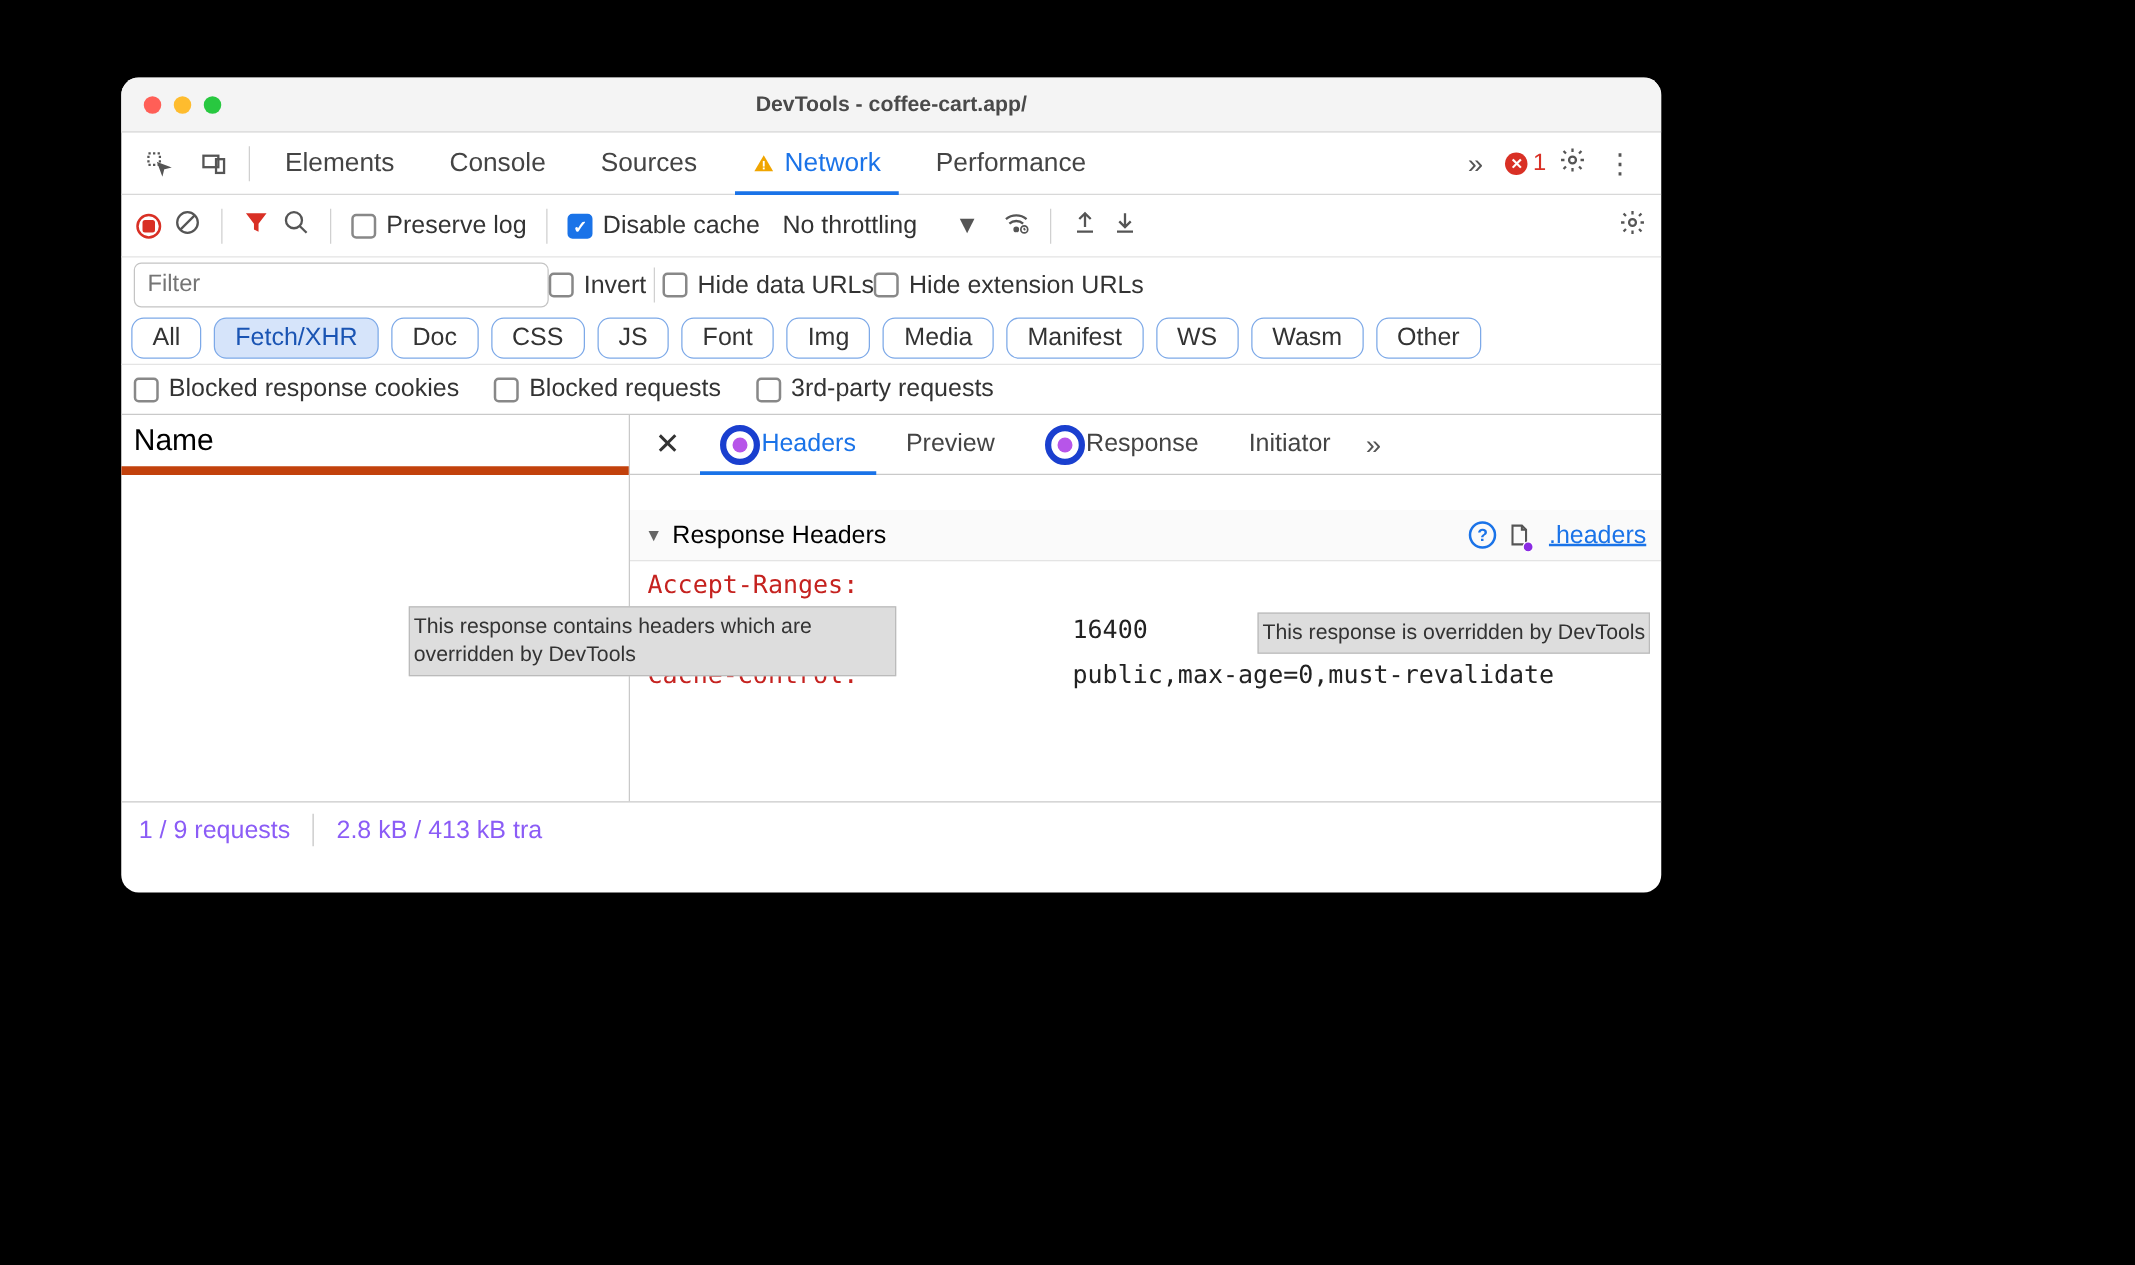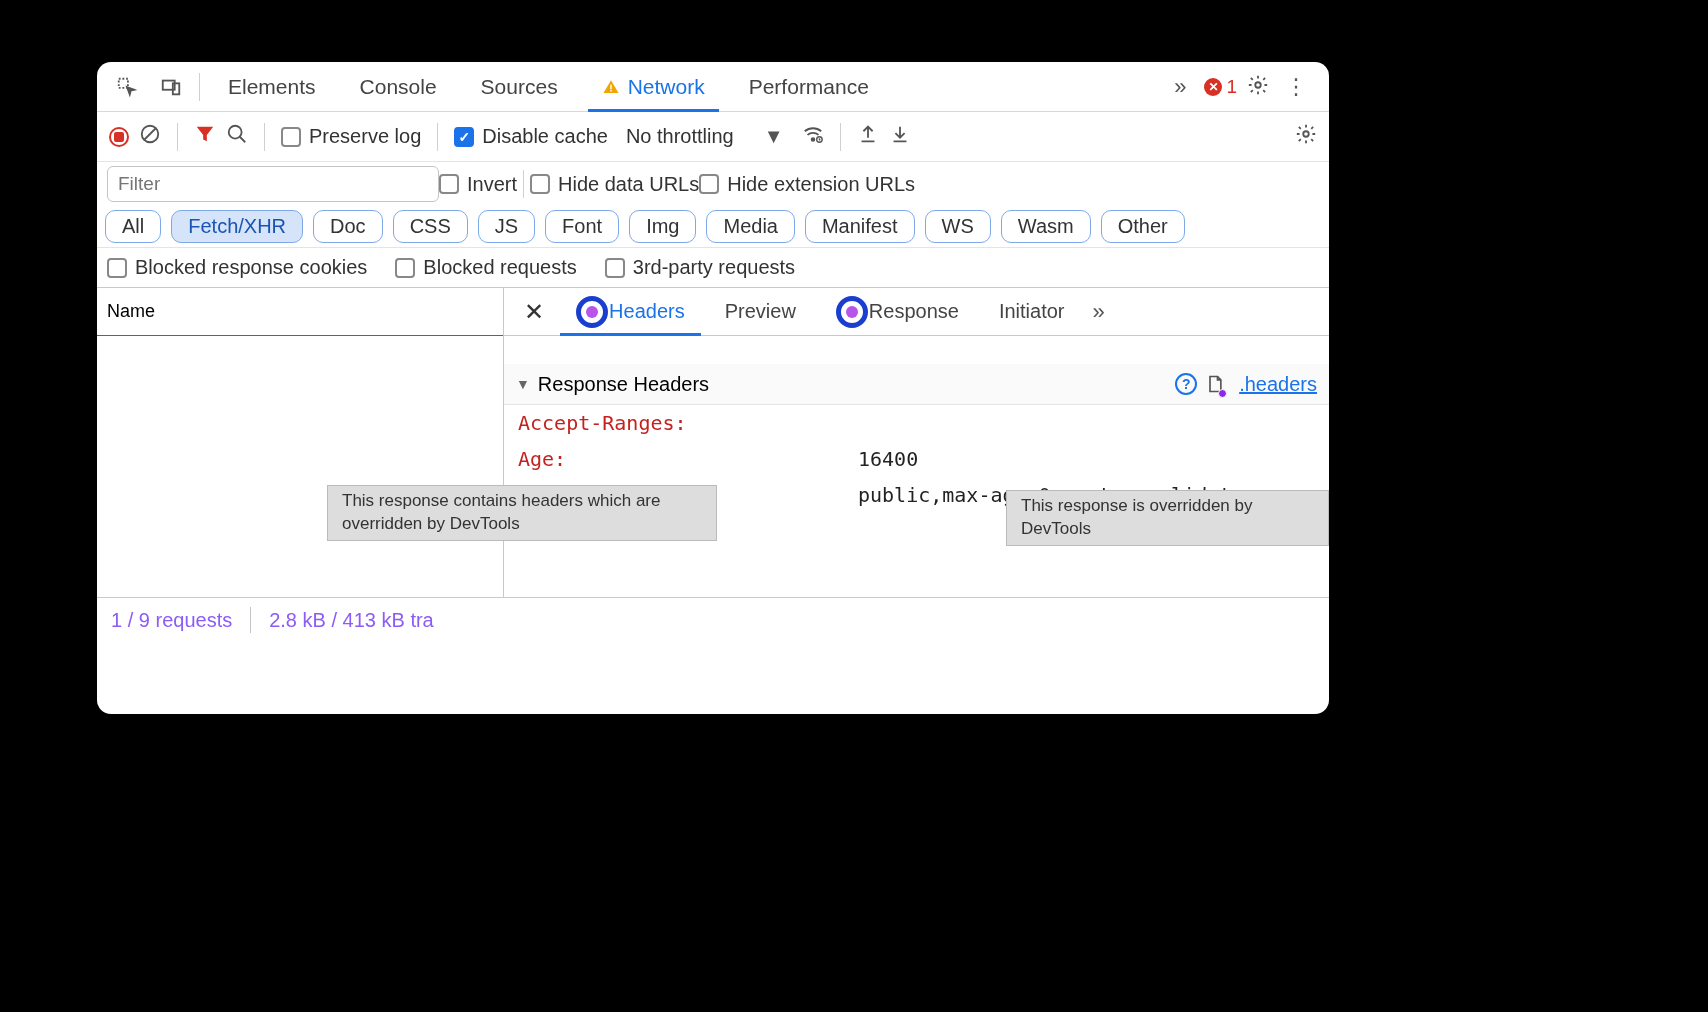--- a/index.html
+++ b/index.html
@@ -203,24 +203,24 @@
   border-bottom: 1px solid #c9c9c9;
 }
 .req-list {
   width: 407px;
   border-right: 1px solid #c9c9c9;
   display: flex;
   flex-direction: column;
 }
 .req-header {
   height: 48px;
-  border-bottom: 1px solid #c2410c;
+  border-bottom: 7px solid #c2410c;
   display: flex; align-items: center;
   padding: 0 10px;
-  font-size: 18px;
+  font-size: 24px;
 }
 .req-item {
   height: 48px;
   display: flex; align-items: center;
   padding: 0 10px;
   background: #dde8fb;
   gap: 8px;
   font-size: 20px;
   border-bottom: 1px solid #e7e7e7;
 }
@@ -309,35 +309,43 @@
   font-size: 20px;
   color: #8b5cf6;
 }
 .footer .fsep { width: 1px; height: 26px; background: #c4c4c4; margin: 0 18px; }
 
 
 .tooltip {
   position: absolute;
   background: #ddd;
   border: 1px solid #bbb;
-  padding: 4px 14px;
+  padding: 4px 3px;
   font-size: 17px;
   color: #333;
   line-height: 1.35;
 }
 .tooltip.t1 { left: 230px; top: 423px; width: 390px; }
 .tooltip.t2 { left: 909px; top: 428px; }
 
 .tri-down { font-size: 14px; color: #666; }
 </style>
 </head>
 <body>
 
 <div class="window">
 
+  <div class="titlebar">
+    <div class="traffic">
+      <div class="traffic-dot t-red"></div>
+      <div class="traffic-dot t-yel"></div>
+      <div class="traffic-dot t-grn"></div>
+    </div>
+    <div class="titlebar-title">DevTools - coffee-cart.app/</div>
+  </div>
 
   <div class="tabstrip">
     <div class="tool-icon">
       <svg viewBox="0 0 24 24" fill="none" stroke="currentColor" stroke-width="2">
           <rect x="3" y="3" width="10" height="10" stroke-dasharray="2 2"></rect>
           <path d="M12 12 L20 15 L16 16 L15 20 Z" fill="currentColor"></path>
         </svg>
     </div>
     <div class="tool-icon">
       <svg viewBox="0 0 24 24" fill="none" stroke="currentColor" stroke-width="2">

